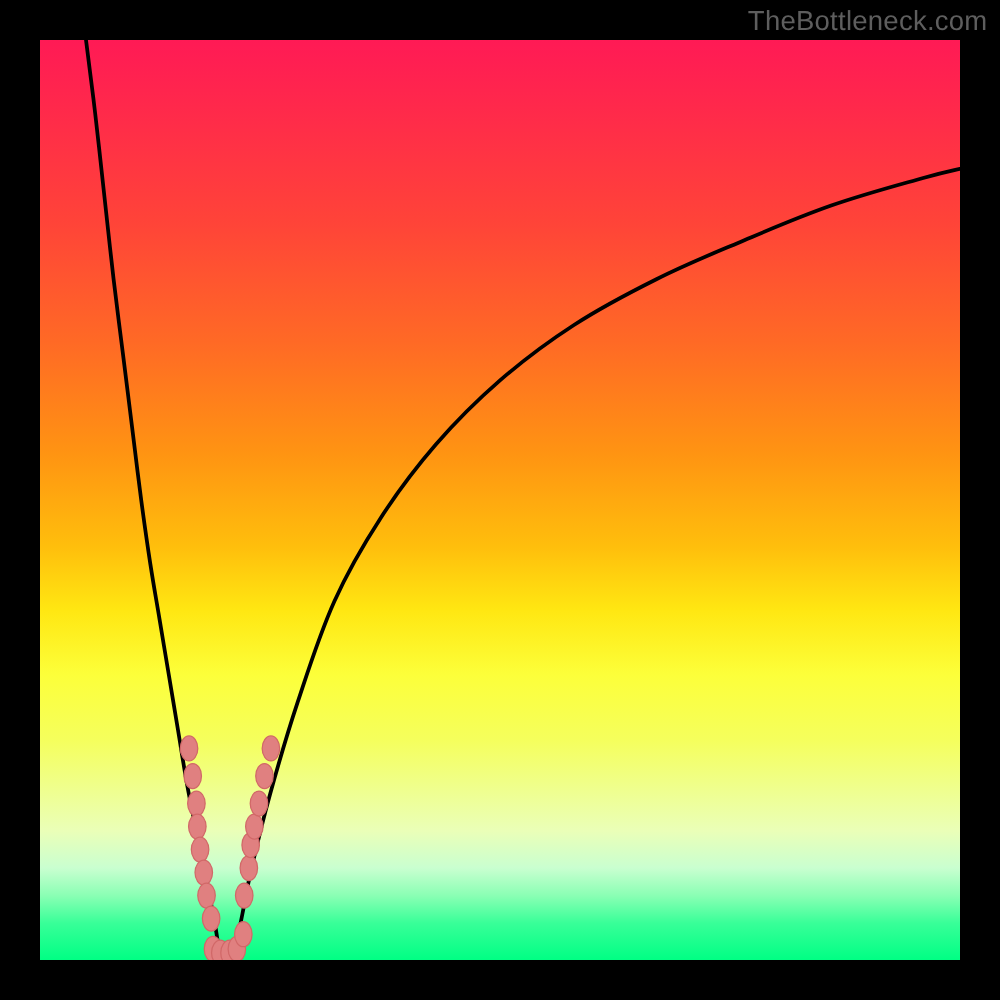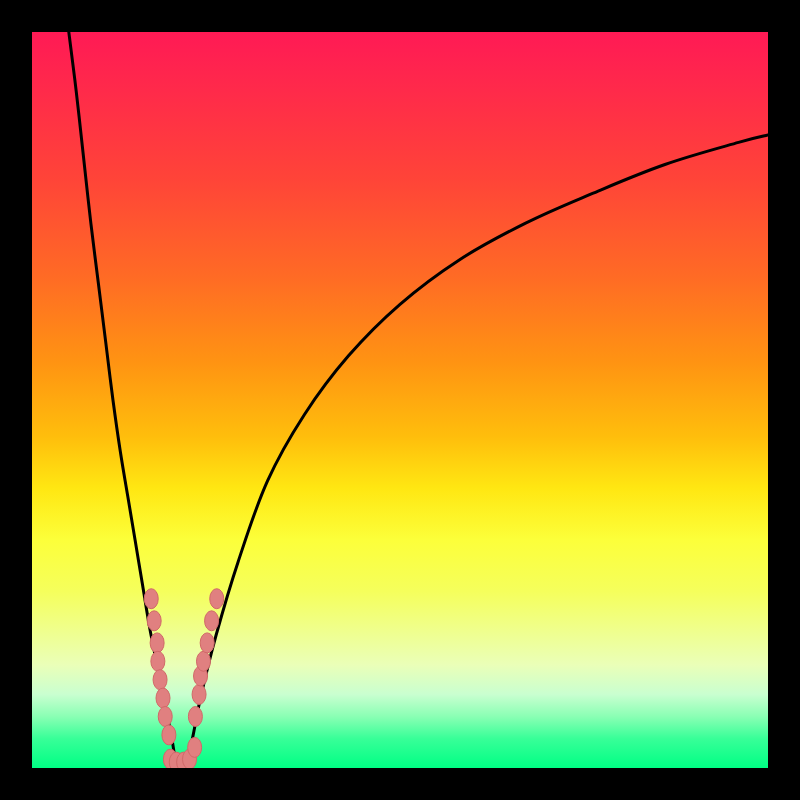--- a/index.html
+++ b/index.html
@@ -96,13 +96,14 @@
           <ellipse cx="184.74" cy="566.72" rx="7" ry="10" fill="#e08080" stroke="#d16868" stroke-width="1"></ellipse>
           <ellipse cx="138.37" cy="727.17" rx="7" ry="10" fill="#e08080" stroke="#d16868" stroke-width="1"></ellipse>
           <ellipse cx="144.26" cy="730.11" rx="7" ry="10" fill="#e08080" stroke="#d16868" stroke-width="1"></ellipse>
           <ellipse cx="151.62" cy="730.11" rx="7" ry="10" fill="#e08080" stroke="#d16868" stroke-width="1"></ellipse>
           <ellipse cx="157.50" cy="727.17" rx="7" ry="10" fill="#e08080" stroke="#d16868" stroke-width="1"></ellipse>
           <ellipse cx="162.66" cy="715.39" rx="7" ry="10" fill="#e08080" stroke="#d16868" stroke-width="1"></ellipse>
         </g>
     </svg>
   </div>
 
+  <div class="watermark">TheBottleneck.com</div>
 </div>
 
 </body></html>

